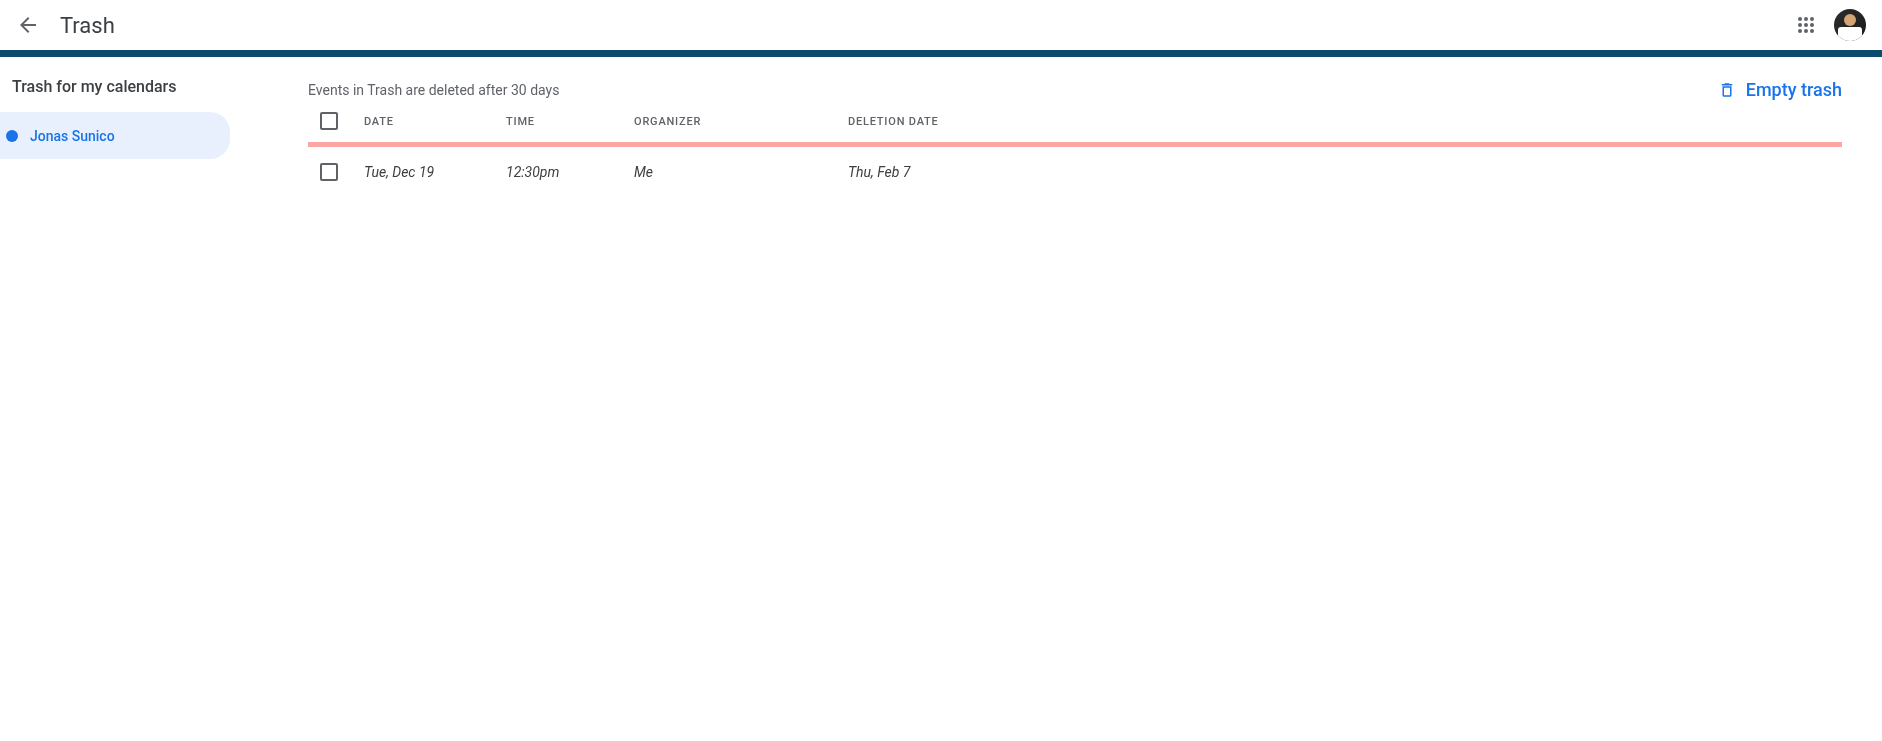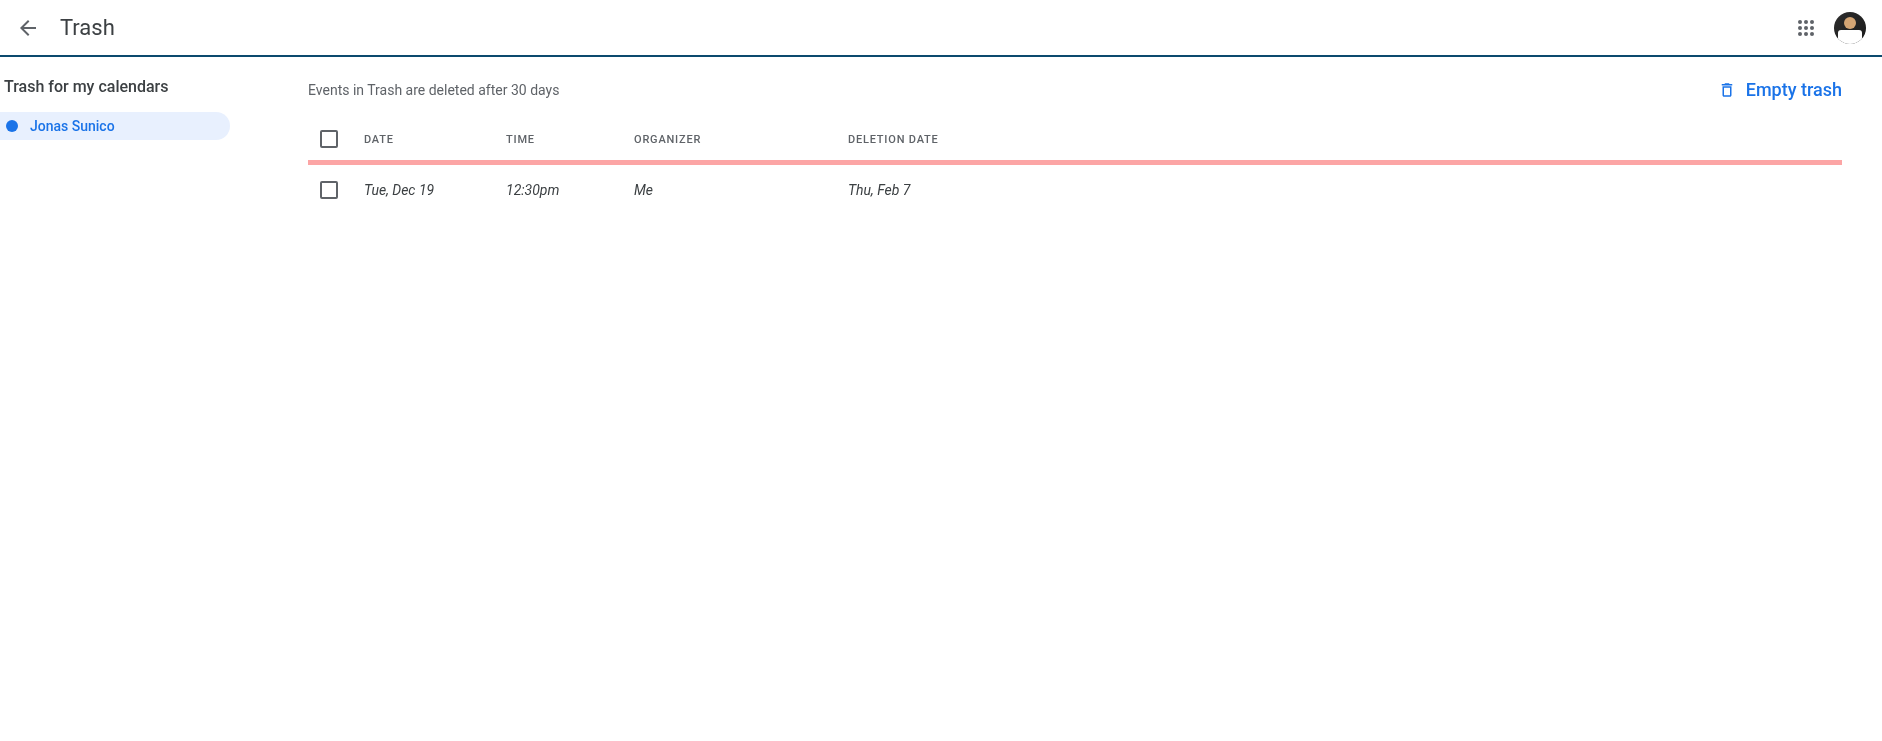--- a/index.html
+++ b/index.html
@@ -11,21 +11,21 @@
       font-family: 'Google Sans', Roboto, Arial, sans-serif;
       background: #fff;
       color: #202124;
       font-size: 14px;
     }
     .header {
       display: flex;
       align-items: center;
       height: 57px;
       padding: 0 16px;
-      border-bottom: 2px solid #0c4a6e;
+      border-bottom: 7px solid #0c4a6e;
     }
     .back-arrow {
       width: 24px;
       height: 24px;
       display: flex;
       align-items: center;
       justify-content: center;
       cursor: pointer;
       color: #5f6368;
       margin-right: 20px;
@@ -87,27 +87,27 @@
     .content {
       display: flex;
     }
     .sidebar {
       width: 260px;
       padding-top: 20px;
     }
     .sidebar-title {
       font-size: 16px;
       font-weight: 500;
-      padding: 0 4px 16px 4px;
+      padding: 0 4px 16px 12px;
       color: #3c4043;
     }
     .sidebar-item {
       display: flex;
       align-items: center;
-      height: 28px;
+      height: 47px;
       padding: 0 16px 0 6px;
       border-radius: 0 20px 20px 0;
       cursor: pointer;
       margin-right: 30px;
     }
     .sidebar-item.active {
       background: #e8f0fe;
       color: #1a73e8;
     }
     .calendar-dot {
@@ -123,21 +123,20 @@
       font-weight: 500;
     }
     .main {
       flex: 1;
       padding: 22px 40px 0 48px;
     }
     .main-header {
       display: flex;
       align-items: center;
       justify-content: space-between;
-      margin-bottom: 18px;
     }
     .info-text {
       color: #5f6368;
       font-size: 14px;
     }
     .empty-trash-btn {
       display: flex;
       align-items: center;
       gap: 10px;
       color: #1a73e8;

